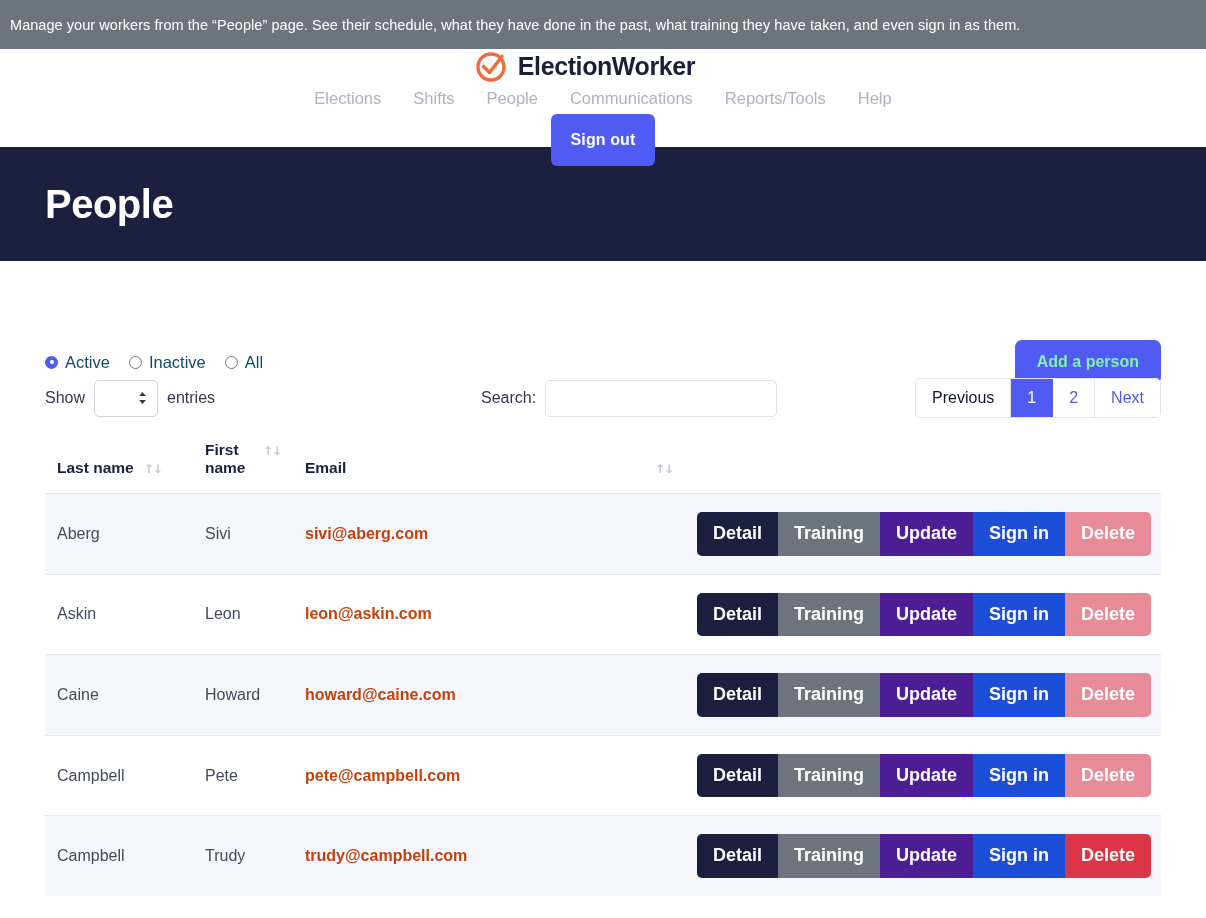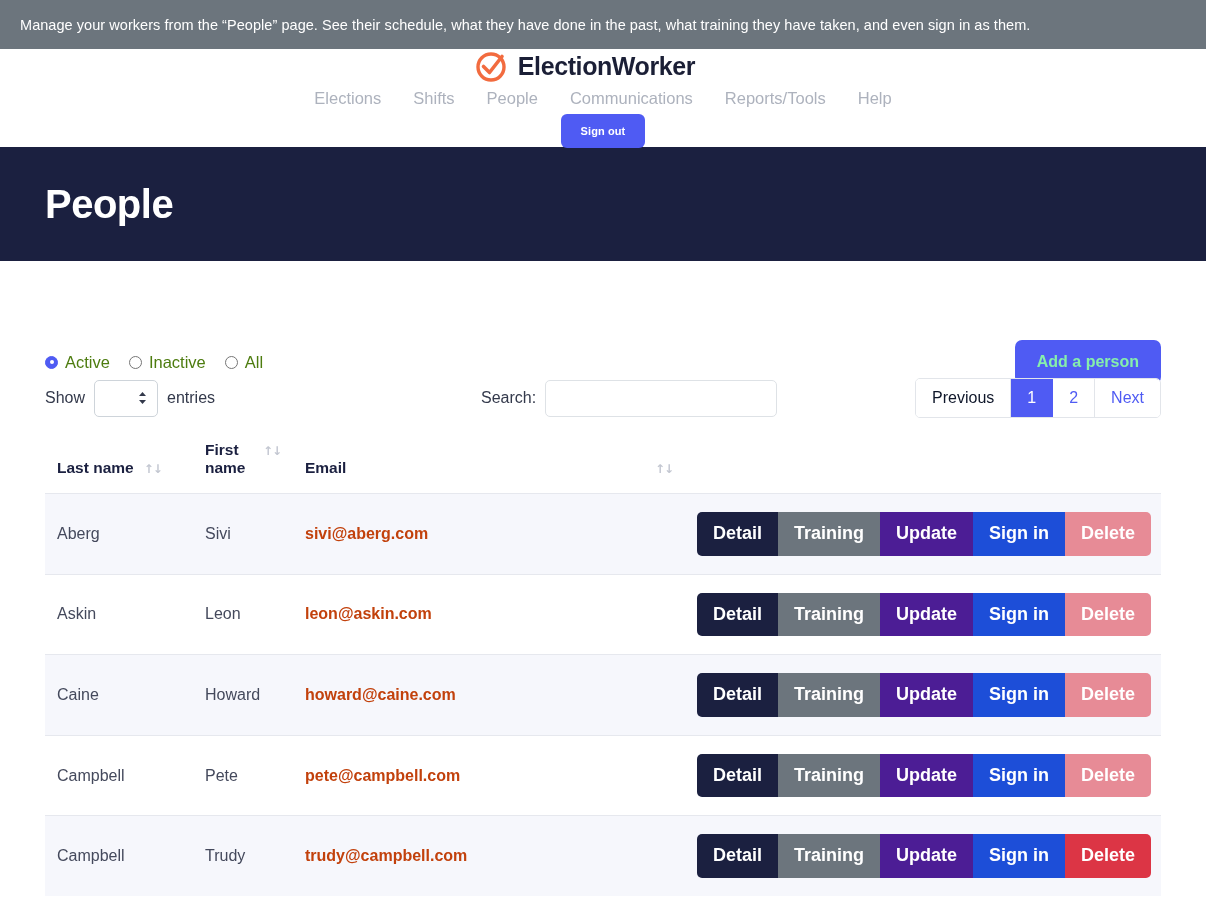--- a/index.html
+++ b/index.html
@@ -18,21 +18,21 @@
   }
 
   
   .info-banner {
     width: 100%;
     height: 49px;
     background: #6c757d;
     color: #ffffff;
     display: flex;
     align-items: center;
-    padding: 0 20px;
+    padding: 0 10px;
     font-size: 14.5px;
     letter-spacing: 0.05px;
   }
 
   
   .navbar {
     width: 100%;
     height: 98px;
     background: #ffffff;
     display: flex;
@@ -73,23 +73,23 @@
     padding: 6px 16px;
     white-space: nowrap;
     cursor: pointer;
   }
   .nav-spacer { flex: 1 1 auto; }
   .btn-signout {
     background: #4f5bf3;
     color: #ffffff;
     border: none;
     border-radius: 6px;
-    font-size: 11px;
-    font-weight: bold;
-    padding: 11px 20px;
+    font-size: 16px;
+    font-weight: bold;
+    padding: 17px 20px;
     cursor: pointer;
     font-family: inherit;
     letter-spacing: 0.1px;
   }
 
   
   .page-head {
     width: 100%;
     height: 114px;
     background: #1b2040;
@@ -119,21 +119,21 @@
     display: flex;
     align-items: center;
     gap: 19px;
   }
   .radio-item {
     display: flex;
     align-items: center;
     gap: 7px;
     cursor: pointer;
     font-size: 16.5px;
-    color: #4d7c0f;
+    color: #0c4a6e;
   }
   .radio-dot {
     width: 13px;
     height: 13px;
     border-radius: 50%;
     border: 1px solid #767676;
     background: #ffffff;
     flex: 0 0 13px;
     position: relative;
     display: inline-block;

